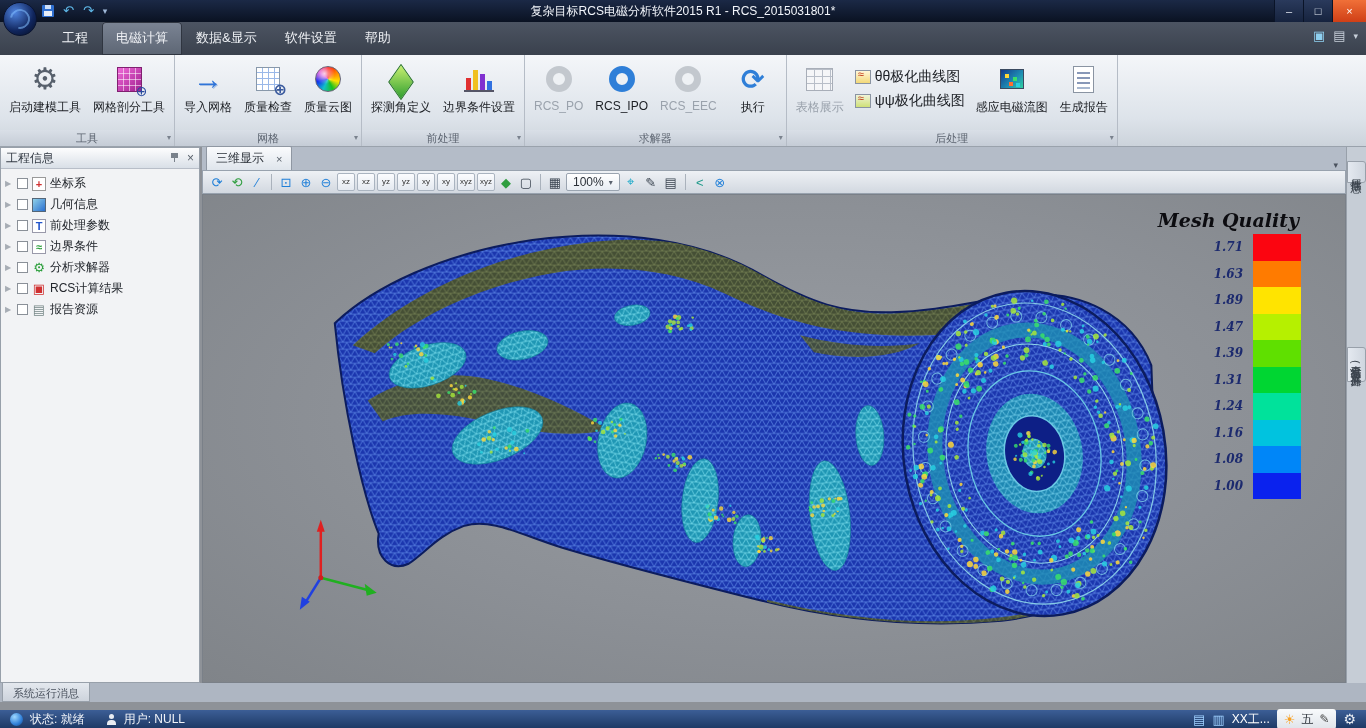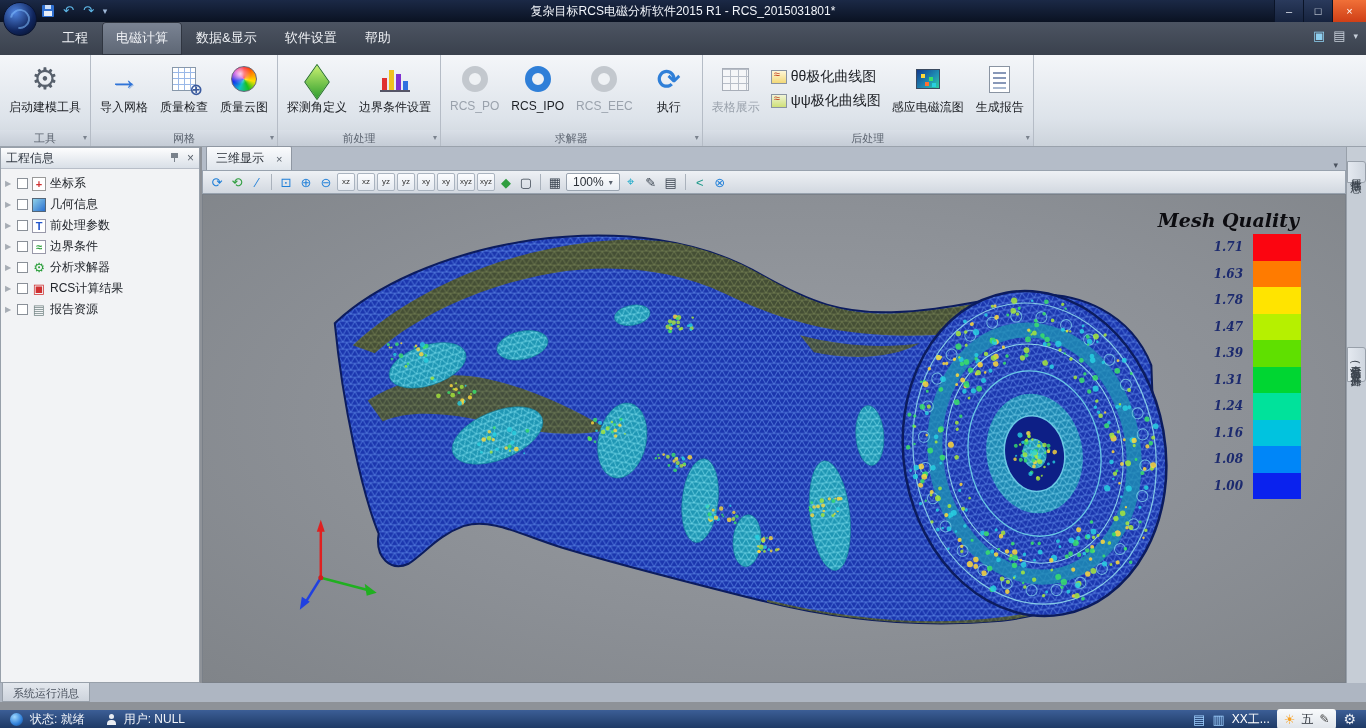--- a/index.html
+++ b/index.html
@@ -216,20 +216,26 @@
 
   <div class="ribbon">
 
     <div class="rgroup">
       <div class="ritems">
         <div class="ritem">
           <div class="ricon">
               <span class="g-gear">⚙</span>
             </div>
           <div class="rlabel">启动建模工具</div>
+        </div>
+        <div class="ritem">
+          <div class="ricon">
+              <span class="grid-magenta"></span>
+            </div>
+          <div class="rlabel">网格剖分工具</div>
         </div>
       </div>
       <div class="glabel"><span>工具</span><span class="gl-caret">▾</span></div>
     </div>
 
     <div class="rgroup">
       <div class="ritems">
         <div class="ritem">
           <div class="ricon">
               <span class="arrow-import">→</span>
@@ -1091,21 +1097,21 @@
         <div class="legend-title">Mesh Quality</div>
         <div class="legend-row">
             <span class="legend-value">1.71</span>
             <span class="legend-swatch" style="background: rgb(251, 5, 16);"></span>
           </div>
         <div class="legend-row">
             <span class="legend-value">1.63</span>
             <span class="legend-swatch" style="background: rgb(255, 123, 0);"></span>
           </div>
         <div class="legend-row">
-            <span class="legend-value">1.78</span>
+            <span class="legend-value">1.89</span>
             <span class="legend-swatch" style="background: rgb(255, 228, 0);"></span>
           </div>
         <div class="legend-row">
             <span class="legend-value">1.47</span>
             <span class="legend-swatch" style="background: rgb(182, 240, 0);"></span>
           </div>
         <div class="legend-row">
             <span class="legend-value">1.39</span>
             <span class="legend-swatch" style="background: rgb(95, 224, 0);"></span>
           </div>

